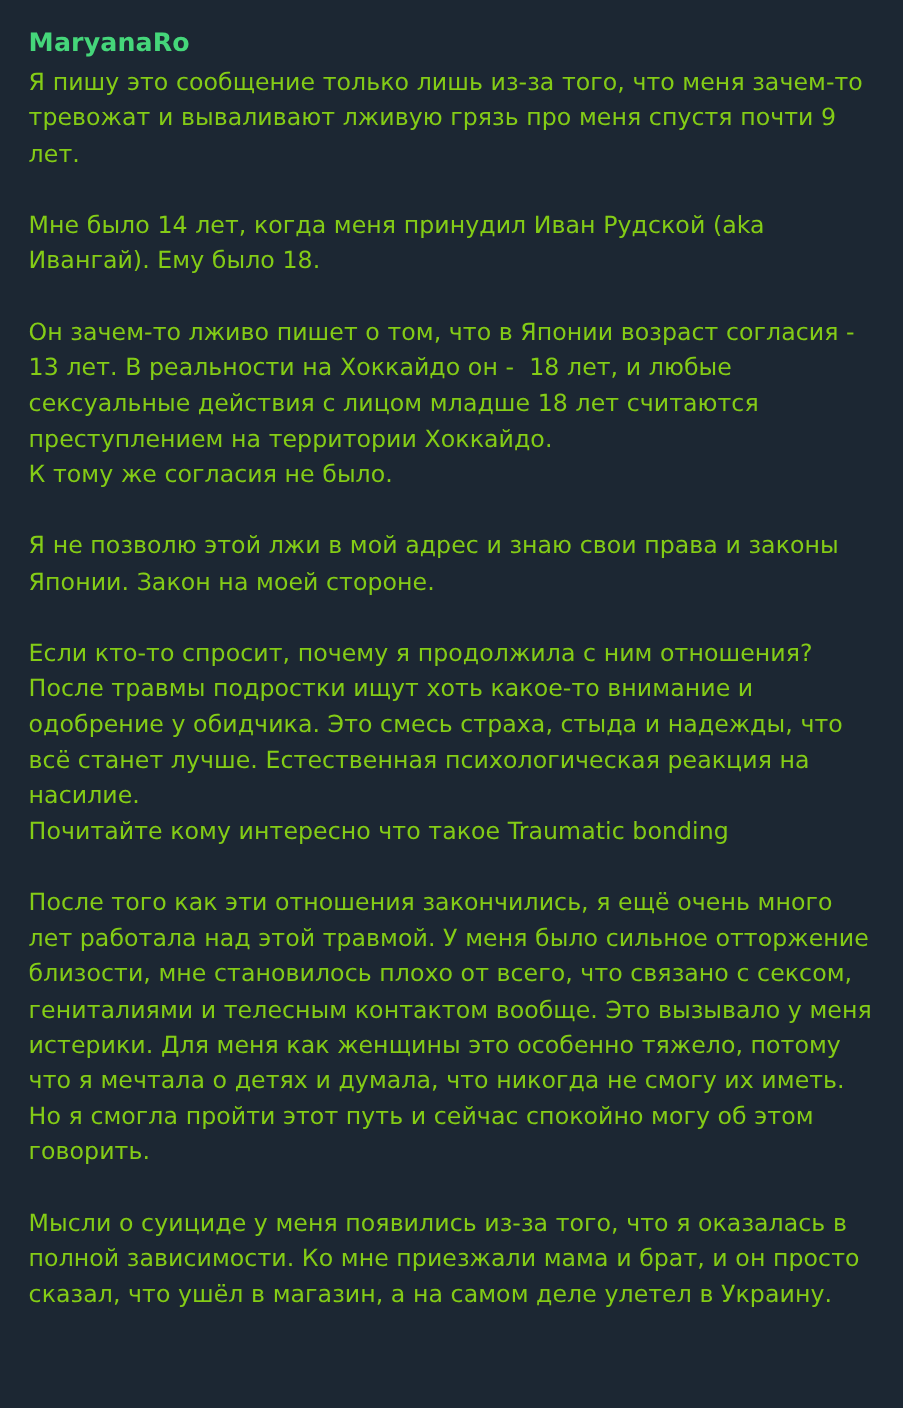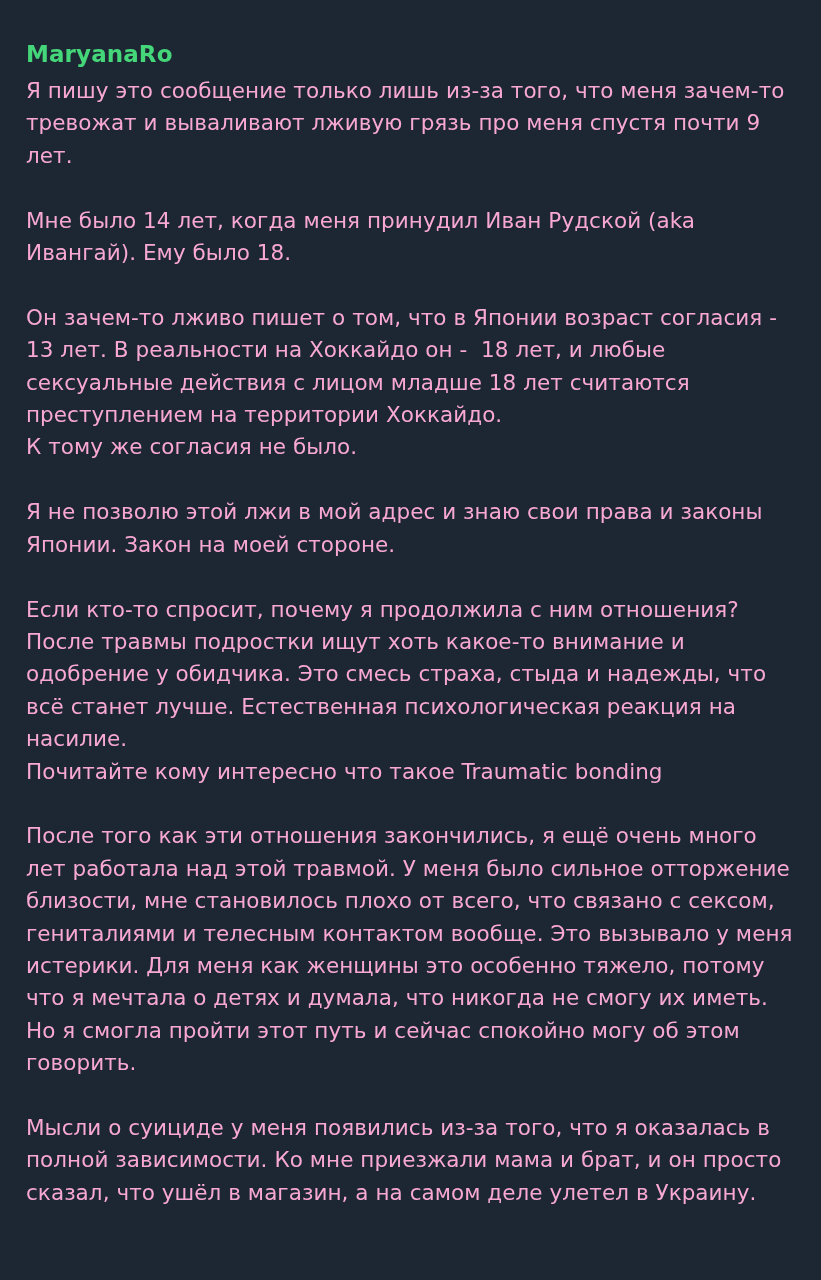--- a/index.html
+++ b/index.html
@@ -11,32 +11,32 @@
     width: 821px;
     height: 1280px;
     font-family: "DejaVu Sans", sans-serif;
     overflow: hidden;
   }
   .message-container {
     width: 821px;
     min-height: 1280px;
     background: #1c2733;
     box-sizing: border-box;
-    padding: 39px 26px 10px 26px;
+    padding: 24px 26px 10px 26px;
   }
   .author-name {
     color: #45d67a;
     font-size: 23px;
     font-weight: bold;
     line-height: 30px;
     margin-bottom: 6px;
     letter-spacing: 0.1px;
   }
   .message-body {
-    color: #f9a8d4;
+    color: #84cc16;
     font-size: 21.5px;
     line-height: 32.4px;
     letter-spacing: 0.05px;
     white-space: pre-wrap;
     word-wrap: break-word;
   }
 </style>
 </head>
 <body>
 

